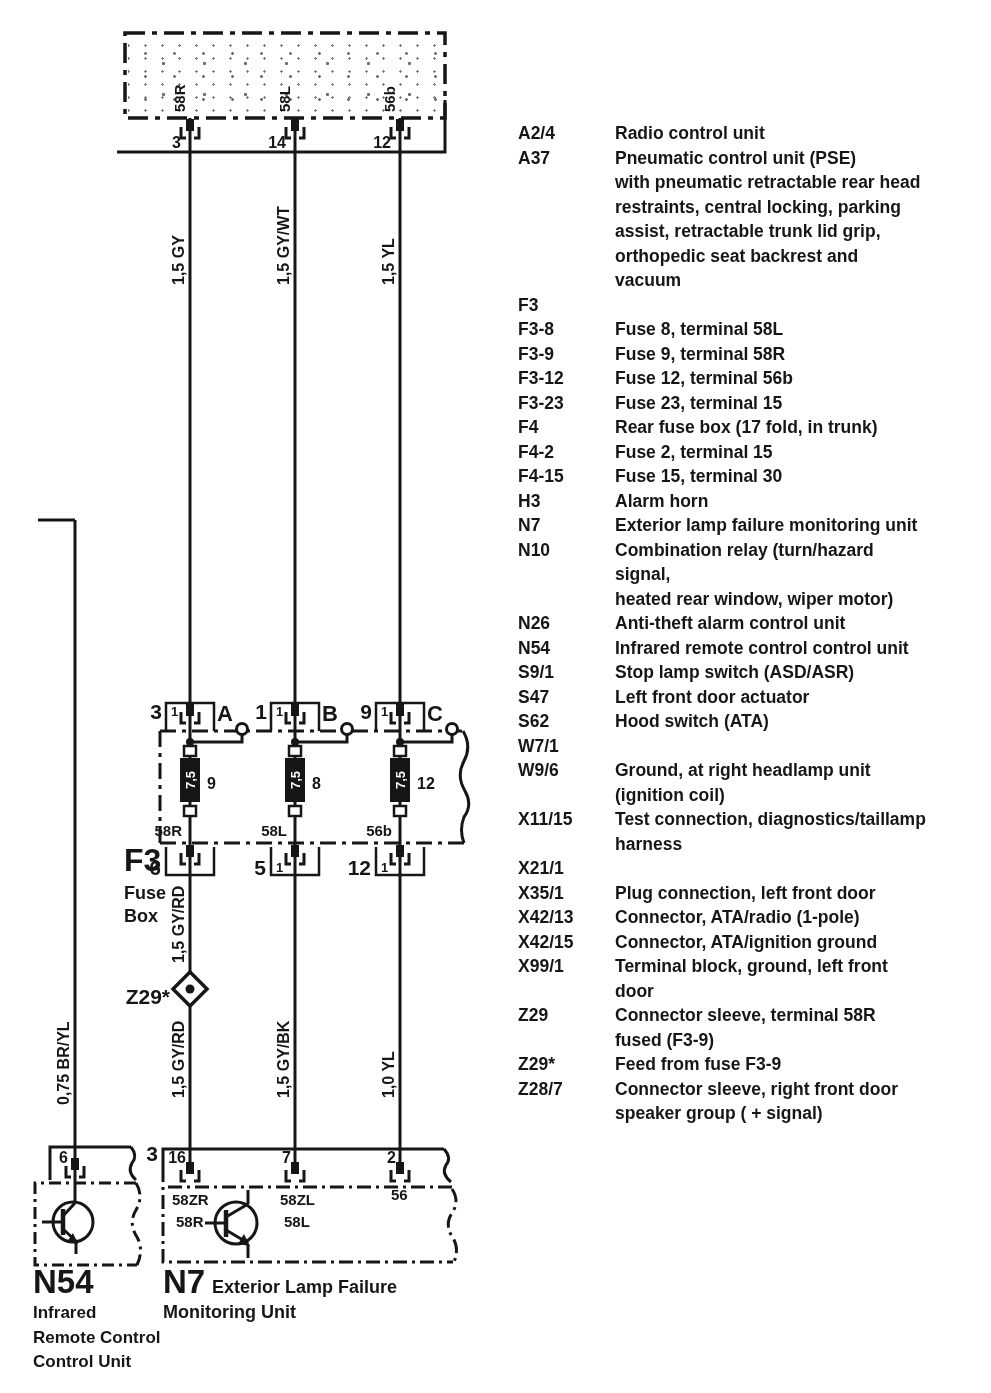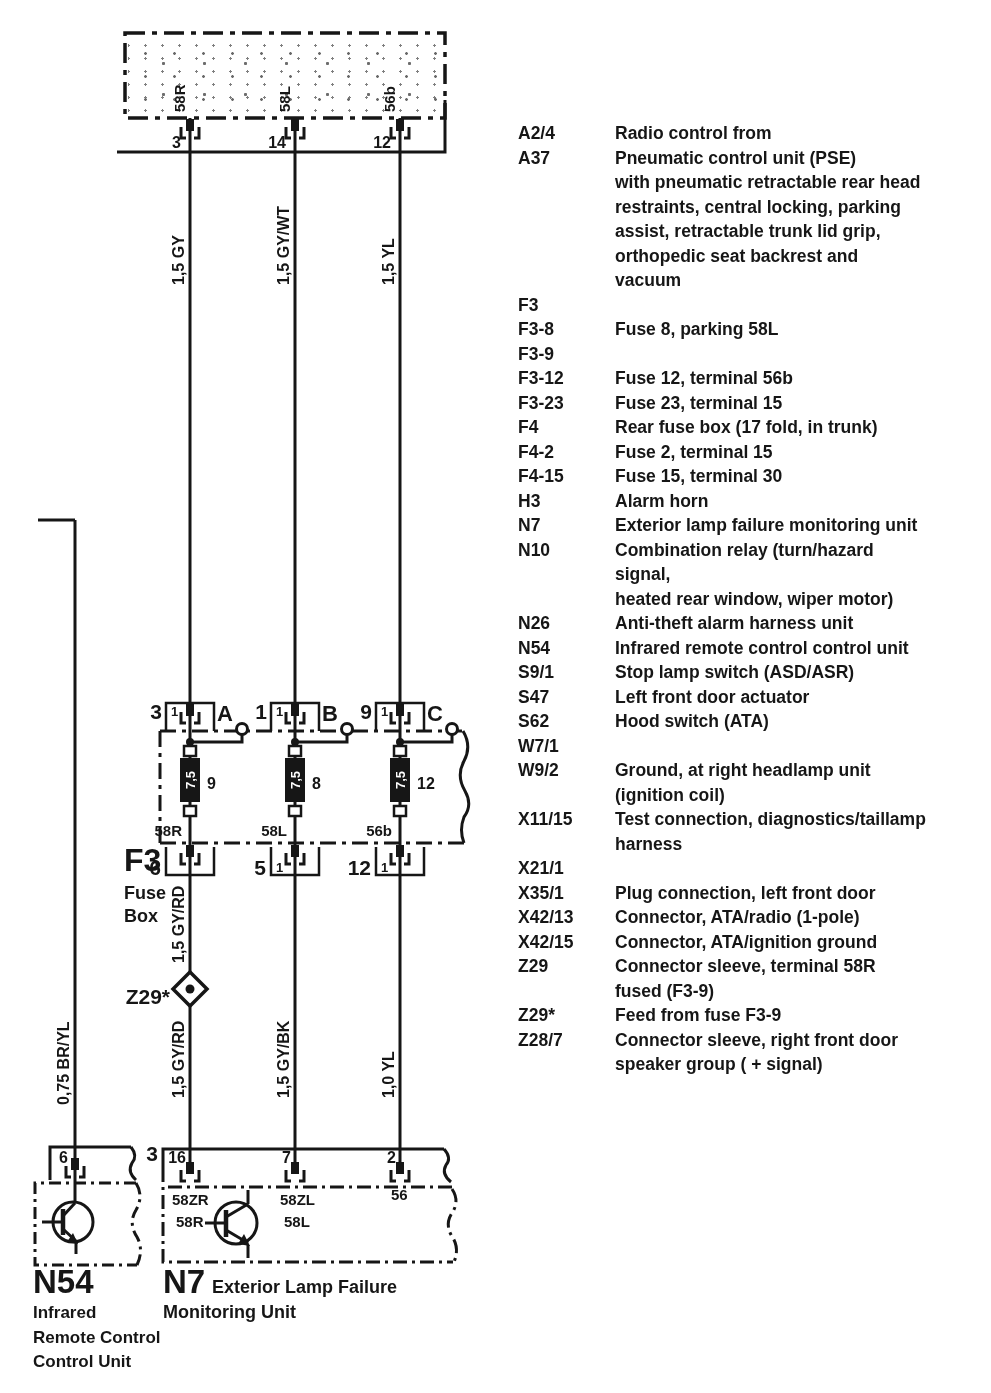--- a/index.html
+++ b/index.html
@@ -215,44 +215,45 @@
       <text class="dtx" x="163" y="1293" font-size="33">N7</text>
       <text class="dtx" x="212" y="1293" font-size="18">Exterior Lamp Failure</text>
       <text class="dtx" x="163" y="1318" font-size="18">Monitoring Unit</text>
     </g>
   </svg>
 
   <div class="legend">
 
       <div class="legend-row">
         <span class="legend-code">A2/4</span>
-        <span class="legend-desc">Radio control from</span>
+        <span class="legend-desc">Radio control unit</span>
       </div>
 
       <div class="legend-row">
         <span class="legend-code">A37</span>
         <span class="legend-desc">Pneumatic control unit (PSE)
 with pneumatic retractable rear head
 restraints, central locking, parking
 assist, retractable trunk lid grip,
 orthopedic seat backrest and
 vacuum</span>
       </div>
 
       <div class="legend-row">
         <span class="legend-code">F3</span>
       </div>
 
       <div class="legend-row">
         <span class="legend-code">F3-8</span>
-        <span class="legend-desc">Fuse 8, parking 58L</span>
+        <span class="legend-desc">Fuse 8, terminal 58L</span>
       </div>
 
       <div class="legend-row">
         <span class="legend-code">F3-9</span>
+        <span class="legend-desc">Fuse 9, terminal 58R</span>
       </div>
 
       <div class="legend-row">
         <span class="legend-code">F3-12</span>
         <span class="legend-desc">Fuse 12, terminal 56b</span>
       </div>
 
       <div class="legend-row">
         <span class="legend-code">F3-23</span>
         <span class="legend-desc">Fuse 23, terminal 15</span>
@@ -285,21 +286,21 @@
 
       <div class="legend-row">
         <span class="legend-code">N10</span>
         <span class="legend-desc">Combination relay (turn/hazard
 signal,
 heated rear window, wiper motor)</span>
       </div>
 
       <div class="legend-row">
         <span class="legend-code">N26</span>
-        <span class="legend-desc">Anti-theft alarm harness unit</span>
+        <span class="legend-desc">Anti-theft alarm control unit</span>
       </div>
 
       <div class="legend-row">
         <span class="legend-code">N54</span>
         <span class="legend-desc">Infrared remote control control unit</span>
       </div>
 
       <div class="legend-row">
         <span class="legend-code">S9/1</span>
         <span class="legend-desc">Stop lamp switch (ASD/ASR)</span>
@@ -313,21 +314,21 @@
       <div class="legend-row">
         <span class="legend-code">S62</span>
         <span class="legend-desc">Hood switch (ATA)</span>
       </div>
 
       <div class="legend-row">
         <span class="legend-code">W7/1</span>
       </div>
 
       <div class="legend-row">
-        <span class="legend-code">W9/2</span>
+        <span class="legend-code">W9/6</span>
         <span class="legend-desc">Ground, at right headlamp unit
 (ignition coil)</span>
       </div>
 
       <div class="legend-row">
         <span class="legend-code">X11/15</span>
         <span class="legend-desc">Test connection, diagnostics/taillamp
 harness</span>
       </div>
 
@@ -343,20 +344,25 @@
       <div class="legend-row">
         <span class="legend-code">X42/13</span>
         <span class="legend-desc">Connector, ATA/radio (1-pole)</span>
       </div>
 
       <div class="legend-row">
         <span class="legend-code">X42/15</span>
         <span class="legend-desc">Connector, ATA/ignition ground</span>
       </div>
 
+      <div class="legend-row">
+        <span class="legend-code">X99/1</span>
+        <span class="legend-desc">Terminal block, ground, left front
+door</span>
+      </div>
 
       <div class="legend-row">
         <span class="legend-code">Z29</span>
         <span class="legend-desc">Connector sleeve, terminal 58R
 fused (F3-9)</span>
       </div>
 
       <div class="legend-row">
         <span class="legend-code">Z29*</span>
         <span class="legend-desc">Feed from fuse F3-9</span>

